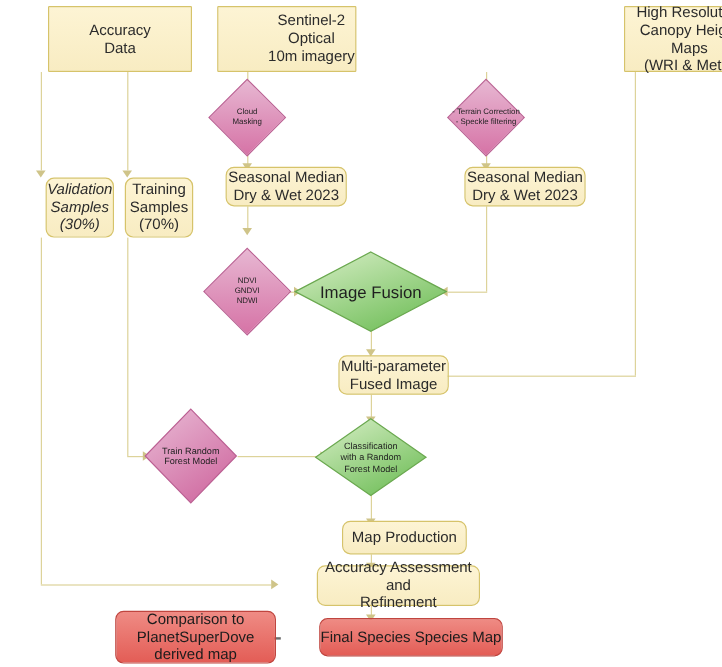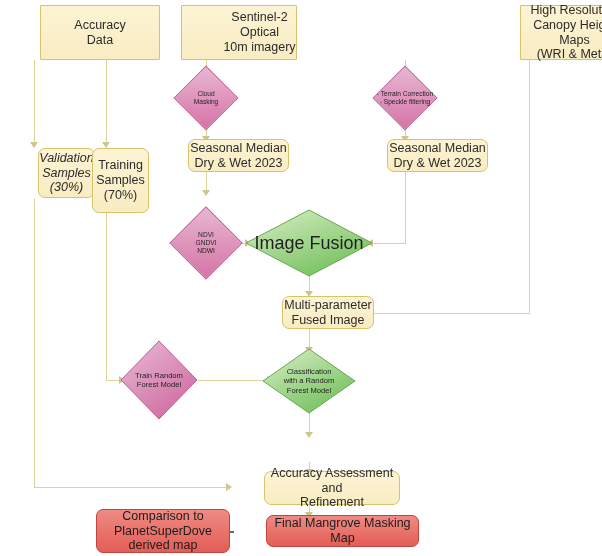--- a/index.html
+++ b/index.html
@@ -164,21 +164,21 @@
 
 
   <div class="node box sq f13" style="left:488px;top:5px;width:109px;height:55px;">High Resolution
 Canopy Height Maps
 (WRI &amp; Meta)</div>
 
   <div class="node box rnd f13" style="left:6px;top:148px;width:57px;height:50px;font-style:italic;">Validation
 Samples
 (30%)</div>
 
-  <div class="node box rnd f13" style="left:60px;top:148px;width:57px;height:65px;">Training
+  <div class="node box rnd f13" style="left:72px;top:148px;width:57px;height:50px;">Training
 Samples
 (70%)</div>
 
   <div class="diamond pink" style="left:183px;top:75px;width:46px;height:46px;">
     <div class="shape"></div>
     <div class="lbl f7">Cloud
 Masking</div>
   </div>
 
   <div class="diamond pink" style="left:382px;top:75px;width:46px;height:46px;">
@@ -203,21 +203,21 @@
   <div style="position:absolute;left:245px;top:209px;width:128px;height:68px;z-index:3;">
     <svg width="128" height="68" viewBox="0 0 128 68" style="position:absolute;left:0;top:0;">
       <defs>
         <linearGradient id="gf" x1="0" y1="0" x2="0.7" y2="1">
           <stop offset="0%" stop-color="#d9efc8"></stop>
           <stop offset="100%" stop-color="#74c05d"></stop>
         </linearGradient>
       </defs>
       <polygon points="64,1 127,34 64,67 1,34" fill="url(#gf)" stroke="#6aa84f" stroke-width="1"></polygon>
     </svg>
-    <div style="position:absolute;left:0;top:0;width:128px;height:68px;display:flex;align-items:center;justify-content:center;font-size:18px;color:#1f1f1f;">Image Fusion</div>
+    <div style="position:absolute;left:0;top:0;width:128px;height:68px;display:flex;align-items:center;justify-content:center;font-size:14px;color:#1f1f1f;">Image Fusion</div>
   </div>
 
   <div class="node box rnd f13" style="left:250px;top:296px;width:92px;height:33px;">Multi-parameter
 Fused Image</div>
 
   <div style="position:absolute;left:120px;top:340px;width:78px;height:80px;z-index:3;">
     <svg width="78" height="80" viewBox="0 0 78 80" style="position:absolute;left:0;top:0;">
       <defs>
         <linearGradient id="gp" x1="0" y1="0" x2="0.7" y2="1">
           <stop offset="0%" stop-color="#e9bcd6"></stop>
@@ -238,23 +238,24 @@
           <stop offset="100%" stop-color="#74c05d"></stop>
         </linearGradient>
       </defs>
       <polygon points="47,1 93,33 47,65 1,33" fill="url(#gc)" stroke="#6aa84f" stroke-width="1"></polygon>
     </svg>
     <div style="position:absolute;left:0;top:0;width:94px;height:66px;display:flex;align-items:center;justify-content:center;text-align:center;white-space:pre-line;line-height:1.25;font-size:7.6px;color:#1f1f1f;">Classification
 with a Random
 Forest Model</div>
   </div>
 
+  <div class="node box rnd f13" style="left:253px;top:434px;width:104px;height:28px;">Map Production</div>
 
   <div class="node box rnd f13" style="left:232px;top:471px;width:136px;height:34px;">Accuracy Assessment and
 Refinement</div>
 
   <div class="node box red f13" style="left:64px;top:509px;width:134px;height:44px;">Comparison to
 PlanetSuperDove
 derived map</div>
 
-  <div class="node box red flat f13" style="left:234px;top:515px;width:153px;height:32px;">Final Mangrove Masking Map</div>
+  <div class="node box red flat f13" style="left:234px;top:515px;width:153px;height:32px;">Final Species Species Map</div>
 
 </div>
 
 </body></html>

